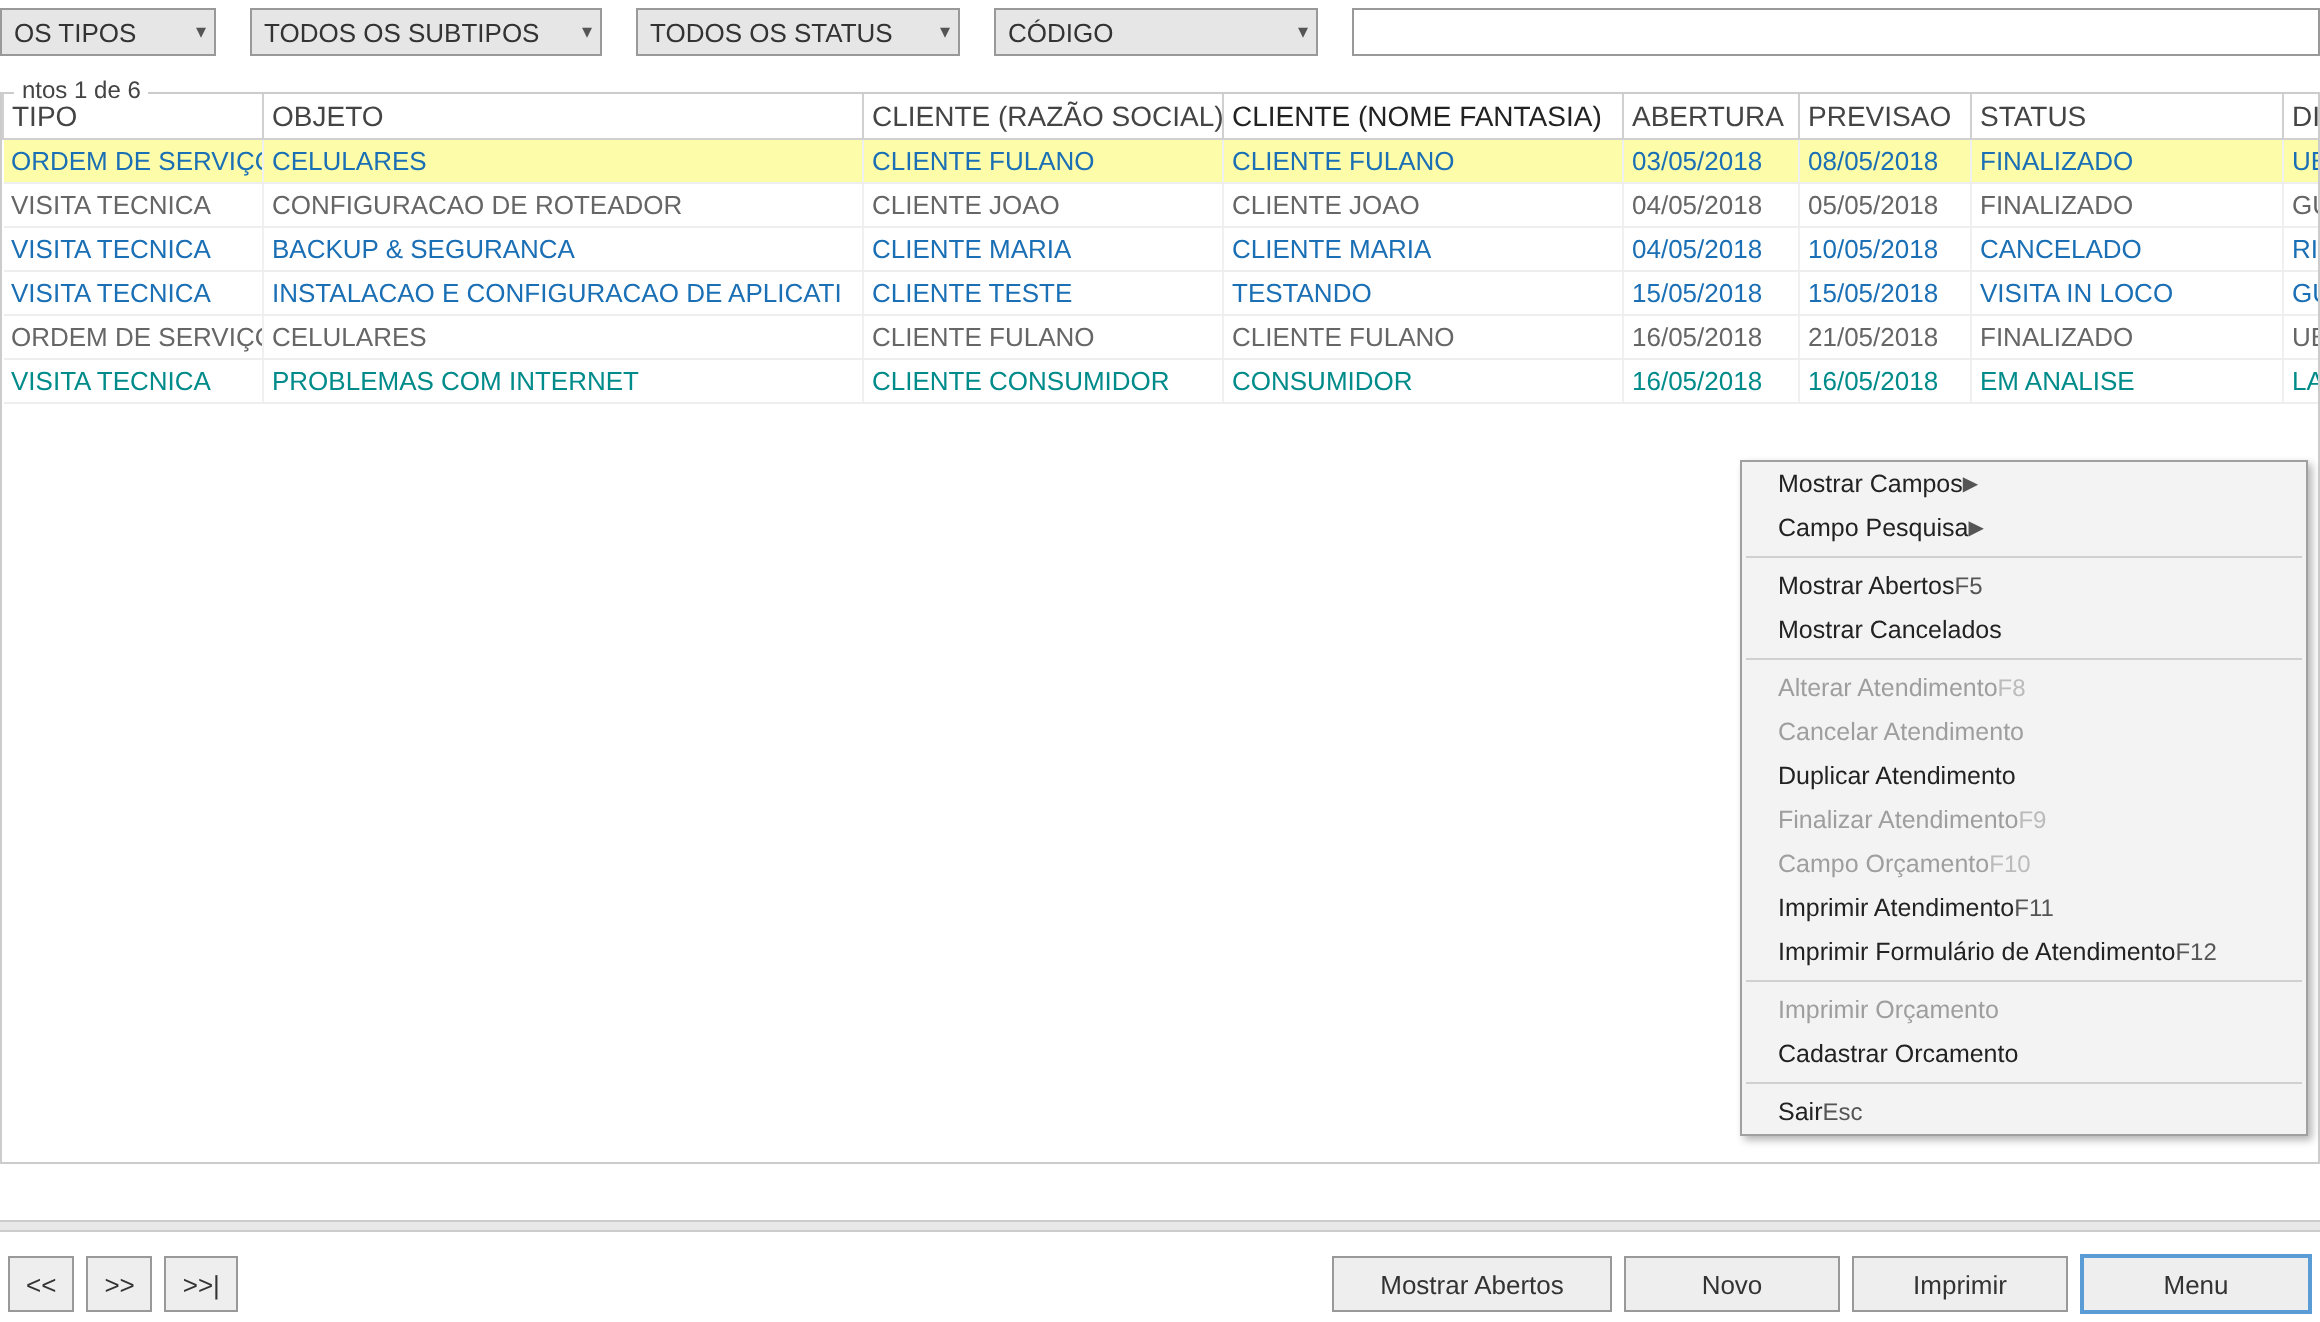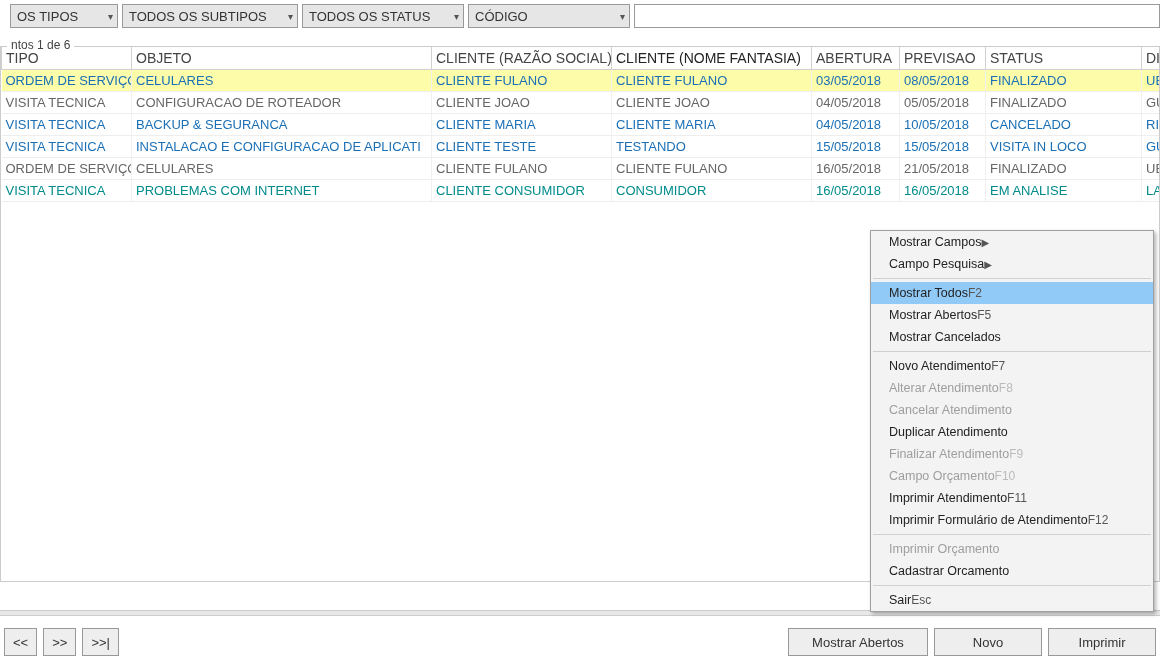--- a/index.html
+++ b/index.html
@@ -1,16 +1,16 @@
 <!DOCTYPE html>
 <html><head>
 <meta charset="utf-8">
 <style>
 html,body{margin:0;padding:0;font-family:"Segoe UI",Tahoma,sans-serif;font-size:13px;color:#333;background:#fff;width:1160px;height:661px;overflow:hidden}
-.toolbar{display:flex;gap:4px;padding:4px 0 4px 10px;align-items:flex-end}
+.toolbar{display:flex;gap:17px;padding:4px 0 4px 0;align-items:flex-end}
 .combo{background:#e6e6e6;border:1px solid #999;height:22px;display:flex;align-items:center;justify-content:space-between;padding:0 4px 0 6px;font-size:13px;cursor:pointer}
 .combo .arrow{font-size:10px;margin-left:6px;color:#555}
 .search-input{flex:1;border:1px solid #999;height:22px;padding:0 4px;font-size:13px;outline:none}
 .groupbox{border:1px solid #ccc;margin-top:14px;position:relative;height:534px}
 .groupbox-title{position:absolute;top:-9px;left:6px;background:#fff;padding:0 4px;font-size:12px;color:#444}
 .table-wrap{overflow:hidden}
 table{border-collapse:collapse;width:100%;table-layout:fixed}
 th{background:#fff;border:1px solid #d0d0d0;border-top:none;text-align:left;padding:3px 4px;font-weight:400;color:#444;font-size:14px;white-space:nowrap;overflow:hidden}
 th.active{font-weight:400;color:#222}
 td{border-bottom:1px solid #eee;border-right:1px solid #f0f0f0;padding:3px 4px;font-size:13px;white-space:nowrap;overflow:hidden}
@@ -151,48 +151,41 @@
 <div class="hr-sep"></div>
 
 <div class="bottom-bar">
   <div class="btn btn-small">&lt;&lt;</div>
   <div class="btn btn-small">&gt;&gt;</div>
   <div class="btn btn-small">&gt;&gt;|</div>
   <div class="spacer"></div>
   <div class="btn" style="width:110px">Mostrar Abertos</div>
   <div class="btn" style="width:78px">Novo</div>
   <div class="btn" style="width:78px">Imprimir</div>
+  <div class="btn btn-primary" style="width:84px">Menu</div>
 </div>
 
 <div class="context-menu" id="cmenu">
     <div class="cm-item">
       <span>Mostrar Campos</span>
       <span class="arrow-r">▶</span>
     </div>
     <div class="cm-item">
       <span>Campo Pesquisa</span>
       <span class="arrow-r">▶</span>
     </div>
     <div class="cm-sep"></div>
-    <div class="cm-item highlight">
-      <span>Mostrar Todos</span>
-      <span class="cm-shortcut">F2</span>
-    </div>
     <div class="cm-item">
       <span>Mostrar Abertos</span>
       <span class="cm-shortcut">F5</span>
     </div>
     <div class="cm-item">
       <span>Mostrar Cancelados</span>
     </div>
     <div class="cm-sep"></div>
-    <div class="cm-item">
-      <span>Novo Atendimento</span>
-      <span class="cm-shortcut">F7</span>
-    </div>
     <div class="cm-item disabled">
       <span>Alterar Atendimento</span>
       <span class="cm-shortcut">F8</span>
     </div>
     <div class="cm-item disabled">
       <span>Cancelar Atendimento</span>
     </div>
     <div class="cm-item">
       <span>Duplicar Atendimento</span>
     </div>

